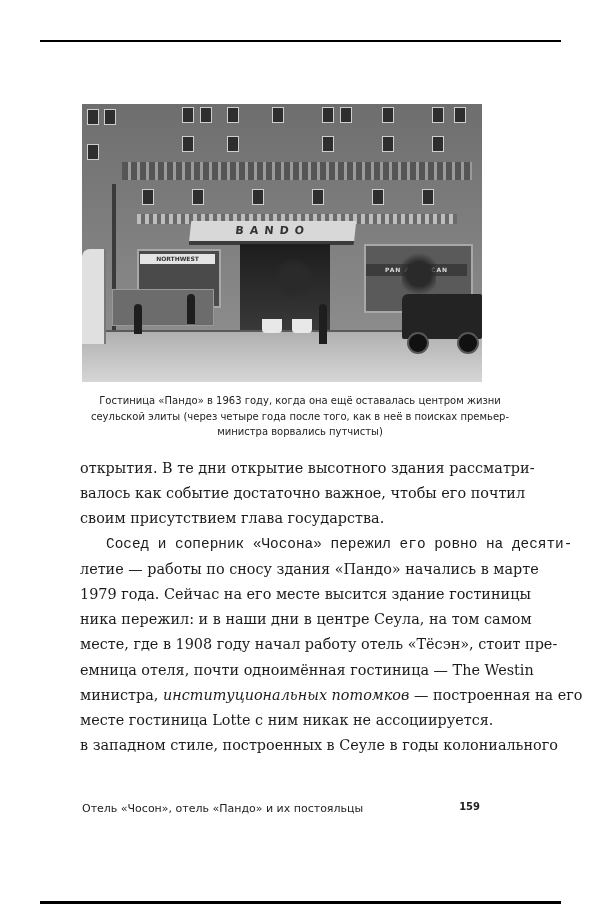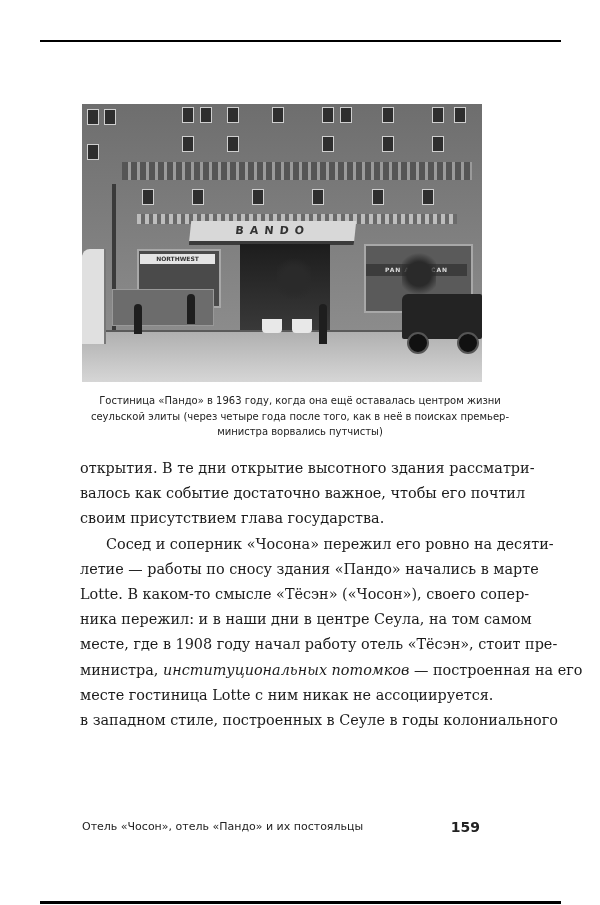--- a/index.html
+++ b/index.html
@@ -47,27 +47,27 @@
   .caption {
     position: absolute; left: 80px; top: 393px; width: 440px;
     font: 10px/1.56 "DejaVu Sans", sans-serif; color: #222; text-align: center;
   }
   .body-text {
     position: absolute; left: 80px; top: 456px; width: 402px;
     font: 14.4px/25.2px "DejaVu Serif", serif; color: #1b1b1b;
   }
   .body-text .line { display: block; white-space: nowrap; text-align: justify; text-align-last: justify; height: 25.2px; }
   .body-text .line.last { text-align-last: left; }
-  .body-text .indent { padding-left: 26px; }
+  .body-text .indent { padding-left: 26px; font-family: Liberation Mono, monospace; }
   .body-text em { font-style: italic; }
 
   .footer { position: absolute; left: 80px; top: 800px; width: 402px; height: 20px;
-    font: 11px "DejaVu Sans", sans-serif; color: #222; margin-top: 18px; }
+    font: 11px "DejaVu Sans", sans-serif; color: #222; }
   .footer .title { position: absolute; left: 2px; top: 2px; }
-  .footer .page { position: absolute; right: 2px; top: 1px; font-weight: bold; font-size: 14px; }
+  .footer .page { position: absolute; right: 2px; top: 1px; font-weight: bold; font-size: 10px; }
 </style>
 </head>
 <body>
 
 <div class="rule top"></div>
 
 <div class="photo">
   <div class="facade"></div>
   <div class="win" style="left:5px;top:5px"></div>
   <div class="win" style="left:22px;top:5px"></div>
@@ -124,23 +124,24 @@
   <div>сеульской элиты (через четыре года после того, как в неё в поисках премьер-</div>
   <div>министра ворвались путчисты)</div>
 </div>
 
 <div class="body-text">
   <span class="line">открытия. В те дни открытие высотного здания рассматри-</span>
   <span class="line">валось как событие достаточно важное, чтобы его почтил</span>
   <span class="line last">своим присутствием глава государства.</span>
   <span class="line indent">Сосед и соперник «Чосона» пережил его ровно на десяти-</span>
   <span class="line">летие — работы по сносу здания «Пандо» начались в марте</span>
-  <span class="line">Lotte. В каком-то смысле  «Тёсэн» («Чосон»), своего сопер-</span>
+  <span class="line">1979 года. Сейчас на его месте высится здание гостиницы</span>
   <span class="line">ника пережил: и в наши дни в центре Сеула, на том самом</span>
   <span class="line">месте, где в 1908 году начал работу отель «Тёсэн», стоит пре-</span>
+  <span class="line">емница отеля, почти одноимённая гостиница — The Westin</span>
   <span class="line"><span>министра,</span> <em>институциональных потомков</em> <span>— построенная на его</span></span>
   <span class="line last">месте гостиница Lotte с ним никак не ассоциируется.</span>
   <span class="line">в западном стиле, построенных в Сеуле в годы колониального</span>
 </div>
 
 <div class="footer">
   <span class="title">Отель «Чосон», отель «Пандо» и их постояльцы</span>
   <span class="page">159</span>
 </div>
 

